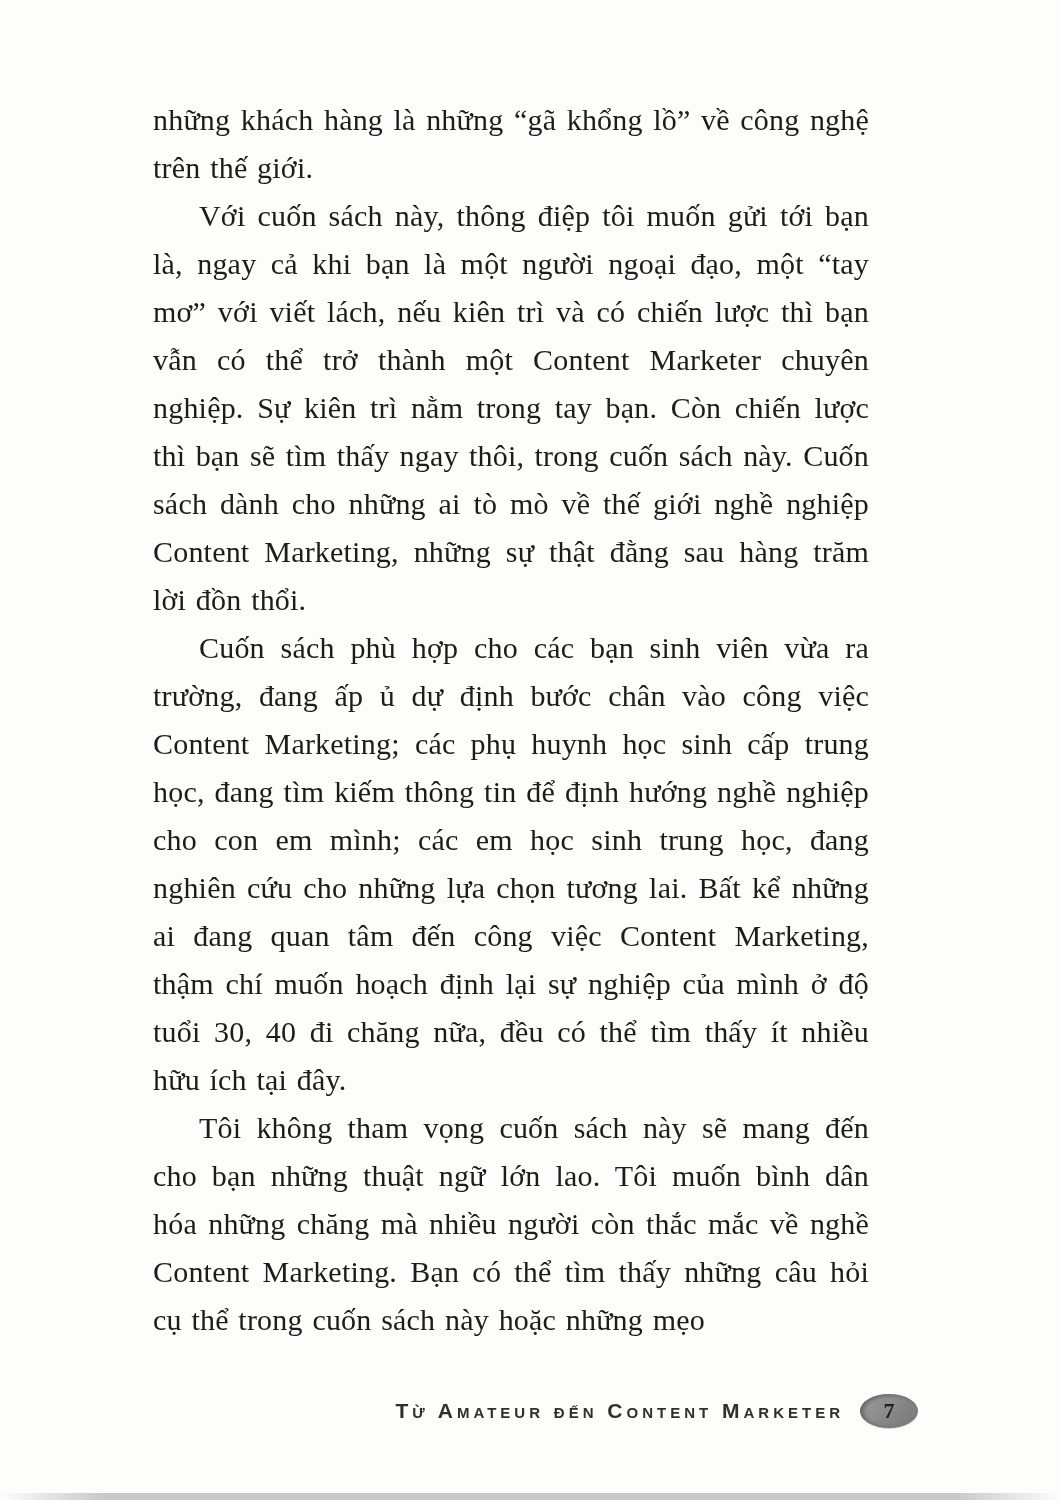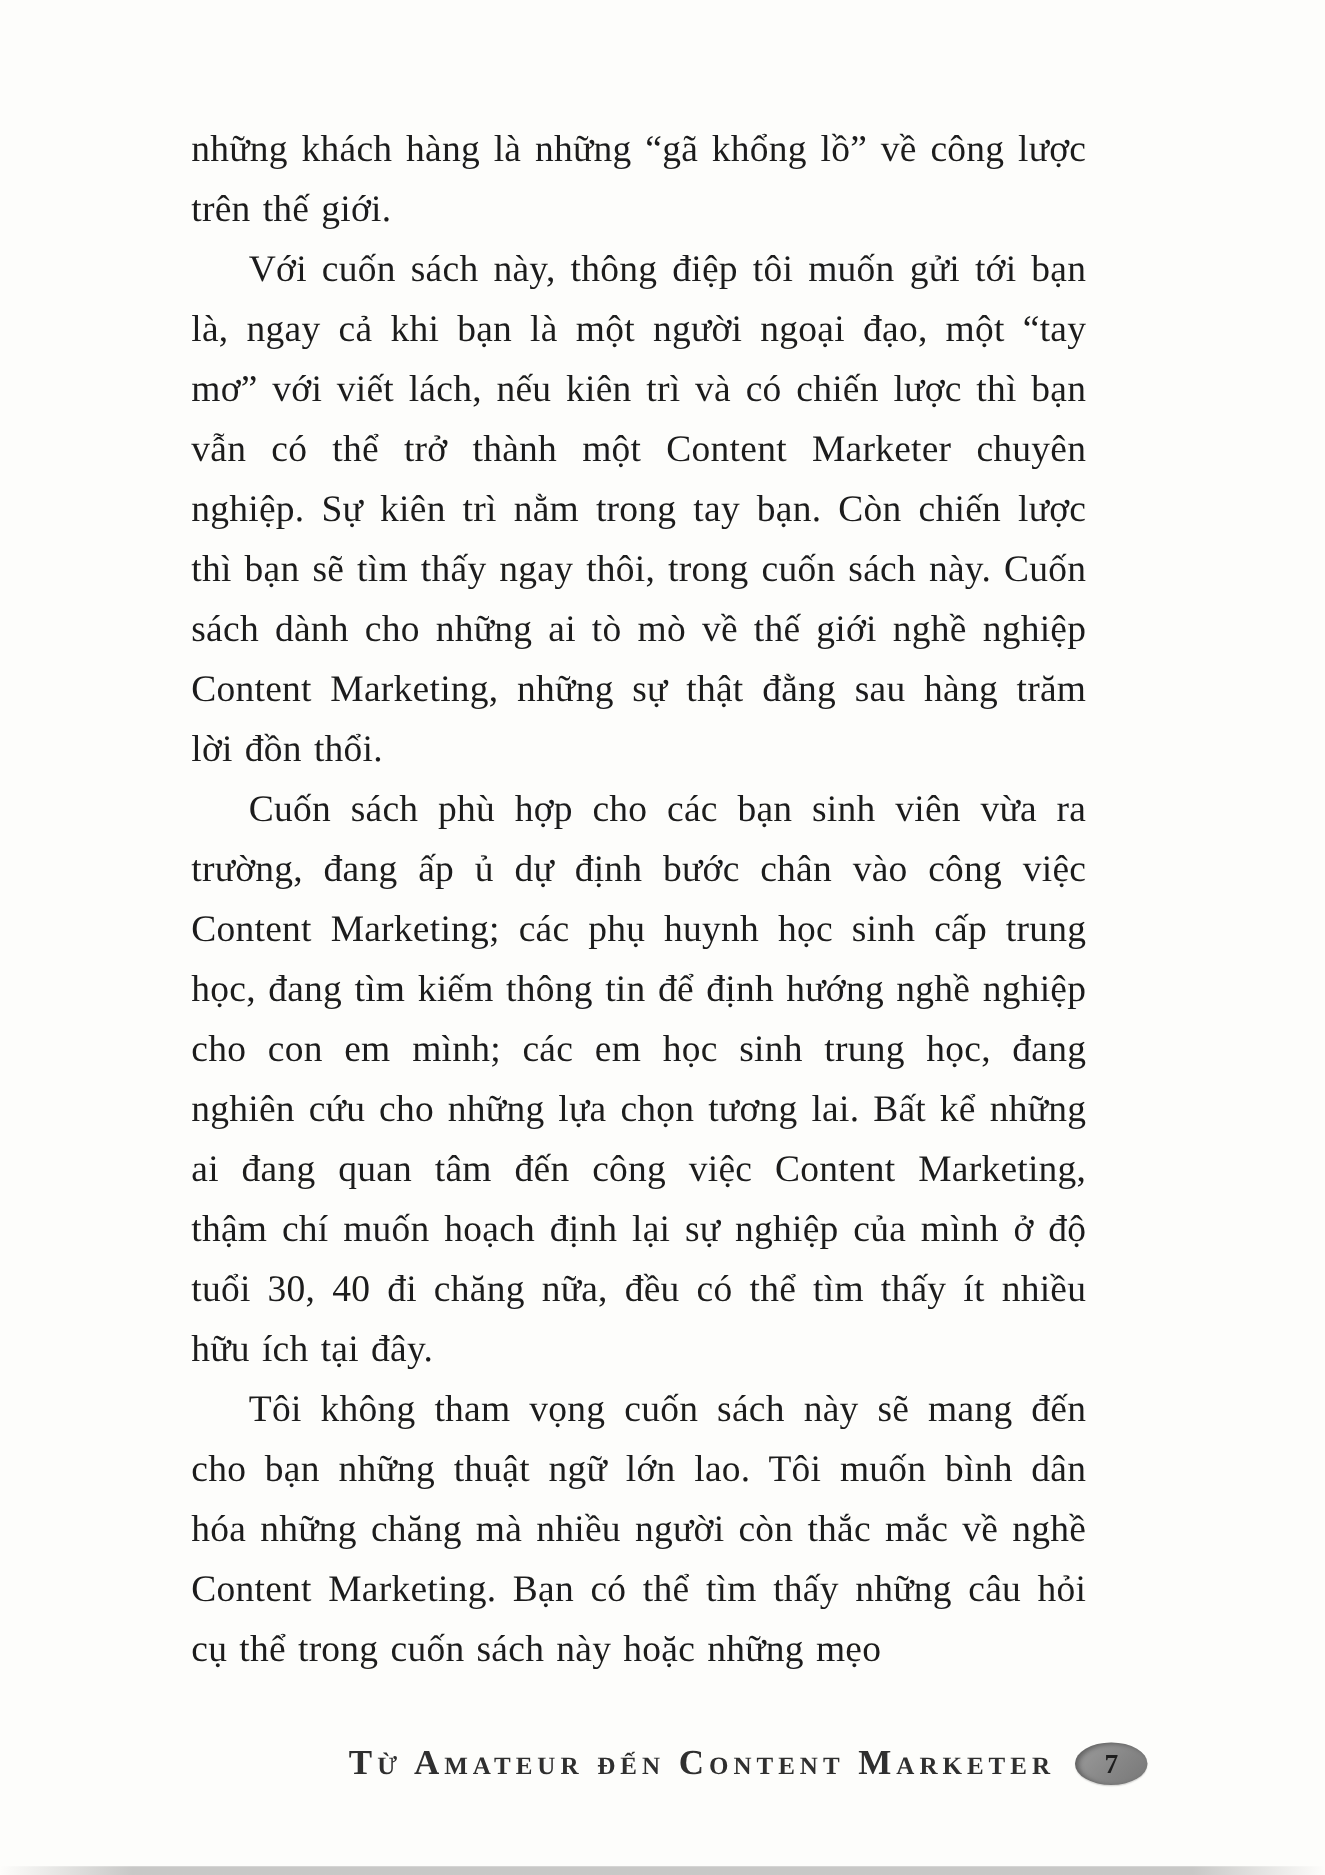--- a/index.html
+++ b/index.html
@@ -40,24 +40,24 @@
   }
   .footer {
     position: absolute;
     right: 142px;
     bottom: 72px;
     display: flex;
     align-items: center;
     gap: 16px;
   }
   .running-title {
-    font-family: Liberation Serif, serif;
+    font-family: Liberation Sans, sans-serif;
     font-variant: small-caps;
     font-weight: bold;
-    font-size: 28px;
+    font-size: 21px;
     letter-spacing: 4px;
     color: #2f2f2f;
     white-space: nowrap;
   }
   .page-badge {
     width: 58px;
     height: 34px;
     border-radius: 50%;
     background: linear-gradient(135deg, #9d9d9d 0%, #858585 60%, #777777 100%);
     box-shadow: inset 3px 1px 4px rgba(0,0,0,0.35), 0 1px 1px rgba(0,0,0,0.15);
@@ -81,21 +81,21 @@
     background: linear-gradient(to right, rgba(60,60,60,0) 0%, rgba(60,60,60,0.55) 10%, rgba(60,60,60,0.55) 90%, rgba(60,60,60,0) 100%);
     opacity: 0.5;
   }
 </style>
 </head>
 <body>
 
 <div class="page">
 
   <div class="text-block">
-    <p class="para continuation">những khách hàng là những “gã khổng lồ” về công lược trên thế giới.</p>
+    <p class="para continuation">những khách hàng là những “gã khổng lồ” về công nghệ trên thế giới.</p>
     <p class="para">Với cuốn sách này, thông điệp tôi muốn gửi tới bạn là, ngay cả khi bạn là một người ngoại đạo, một “tay mơ” với viết lách, nếu kiên trì và có chiến lược thì bạn vẫn có thể trở thành một Content Marketer chuyên nghiệp. Sự kiên trì nằm trong tay bạn. Còn chiến lược thì bạn sẽ tìm thấy ngay thôi, trong cuốn sách này. Cuốn sách dành cho những ai tò mò về thế giới nghề nghiệp Content Marketing, những sự thật đằng sau hàng trăm lời đồn thổi.</p>
     <p class="para">Cuốn sách phù hợp cho các bạn sinh viên vừa ra trường, đang ấp ủ dự định bước chân vào công việc Content Marketing; các phụ huynh học sinh cấp trung học, đang tìm kiếm thông tin để định hướng nghề nghiệp cho con em mình; các em học sinh trung học, đang nghiên cứu cho những lựa chọn tương lai. Bất kể những ai đang quan tâm đến công việc Content Marketing, thậm chí muốn hoạch định lại sự nghiệp của mình ở độ tuổi 30, 40 đi chăng nữa, đều có thể tìm thấy ít nhiều hữu ích tại đây.</p>
     <p class="para">Tôi không tham vọng cuốn sách này sẽ mang đến cho bạn những thuật ngữ lớn lao. Tôi muốn bình dân hóa những chăng mà nhiều người còn thắc mắc về nghề Content Marketing. Bạn có thể tìm thấy những câu hỏi cụ thể trong cuốn sách này hoặc những mẹo</p>
   </div>
 
   <div class="footer">
     <span class="running-title">Từ Amateur đến Content Marketer</span>
     <span class="page-badge">
       <span class="num">7</span>
     </span>

